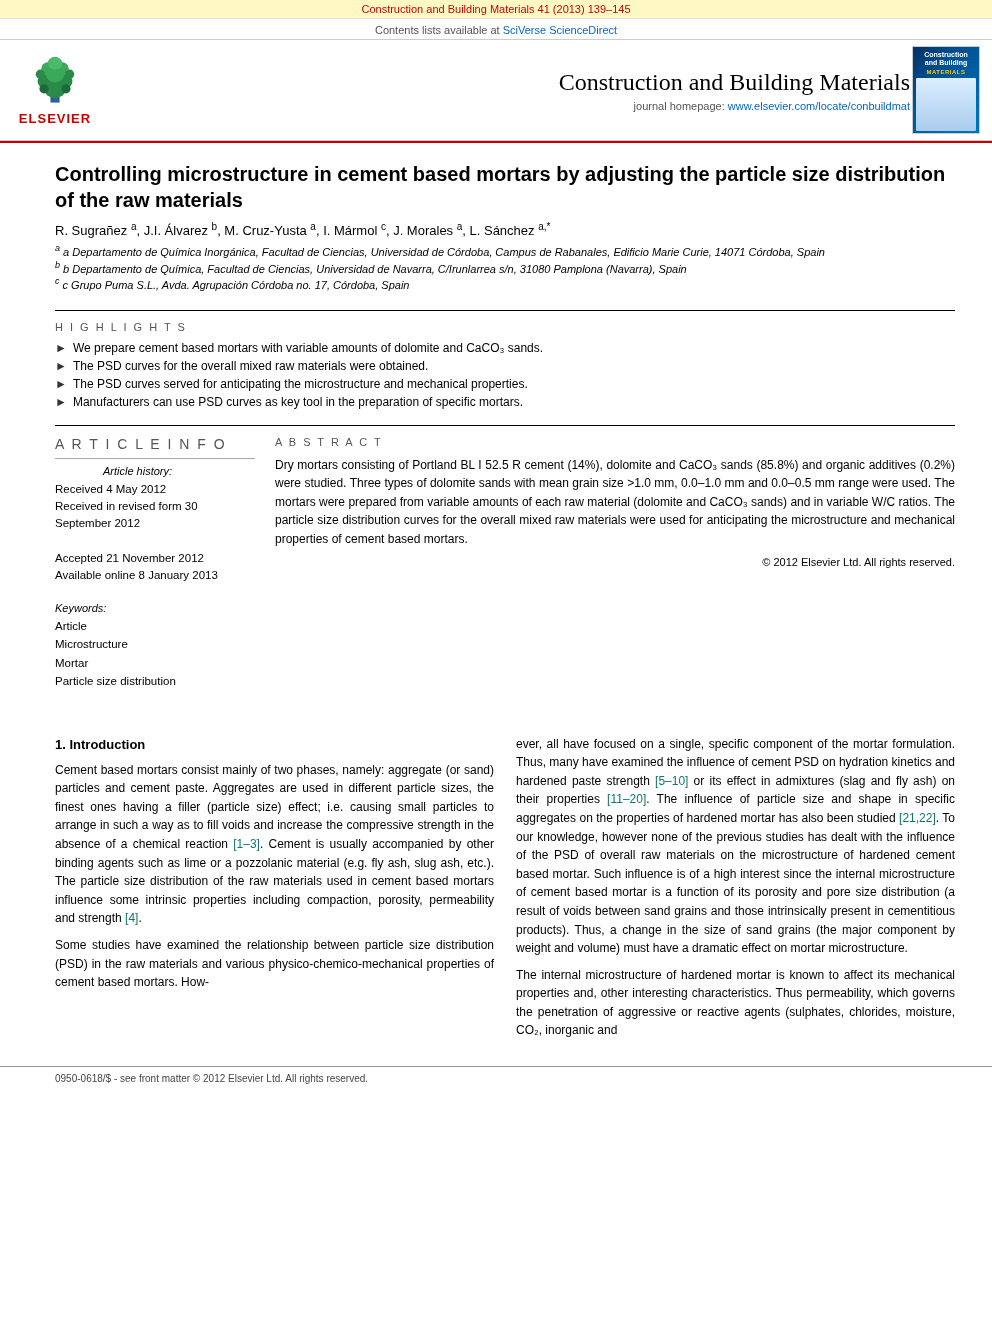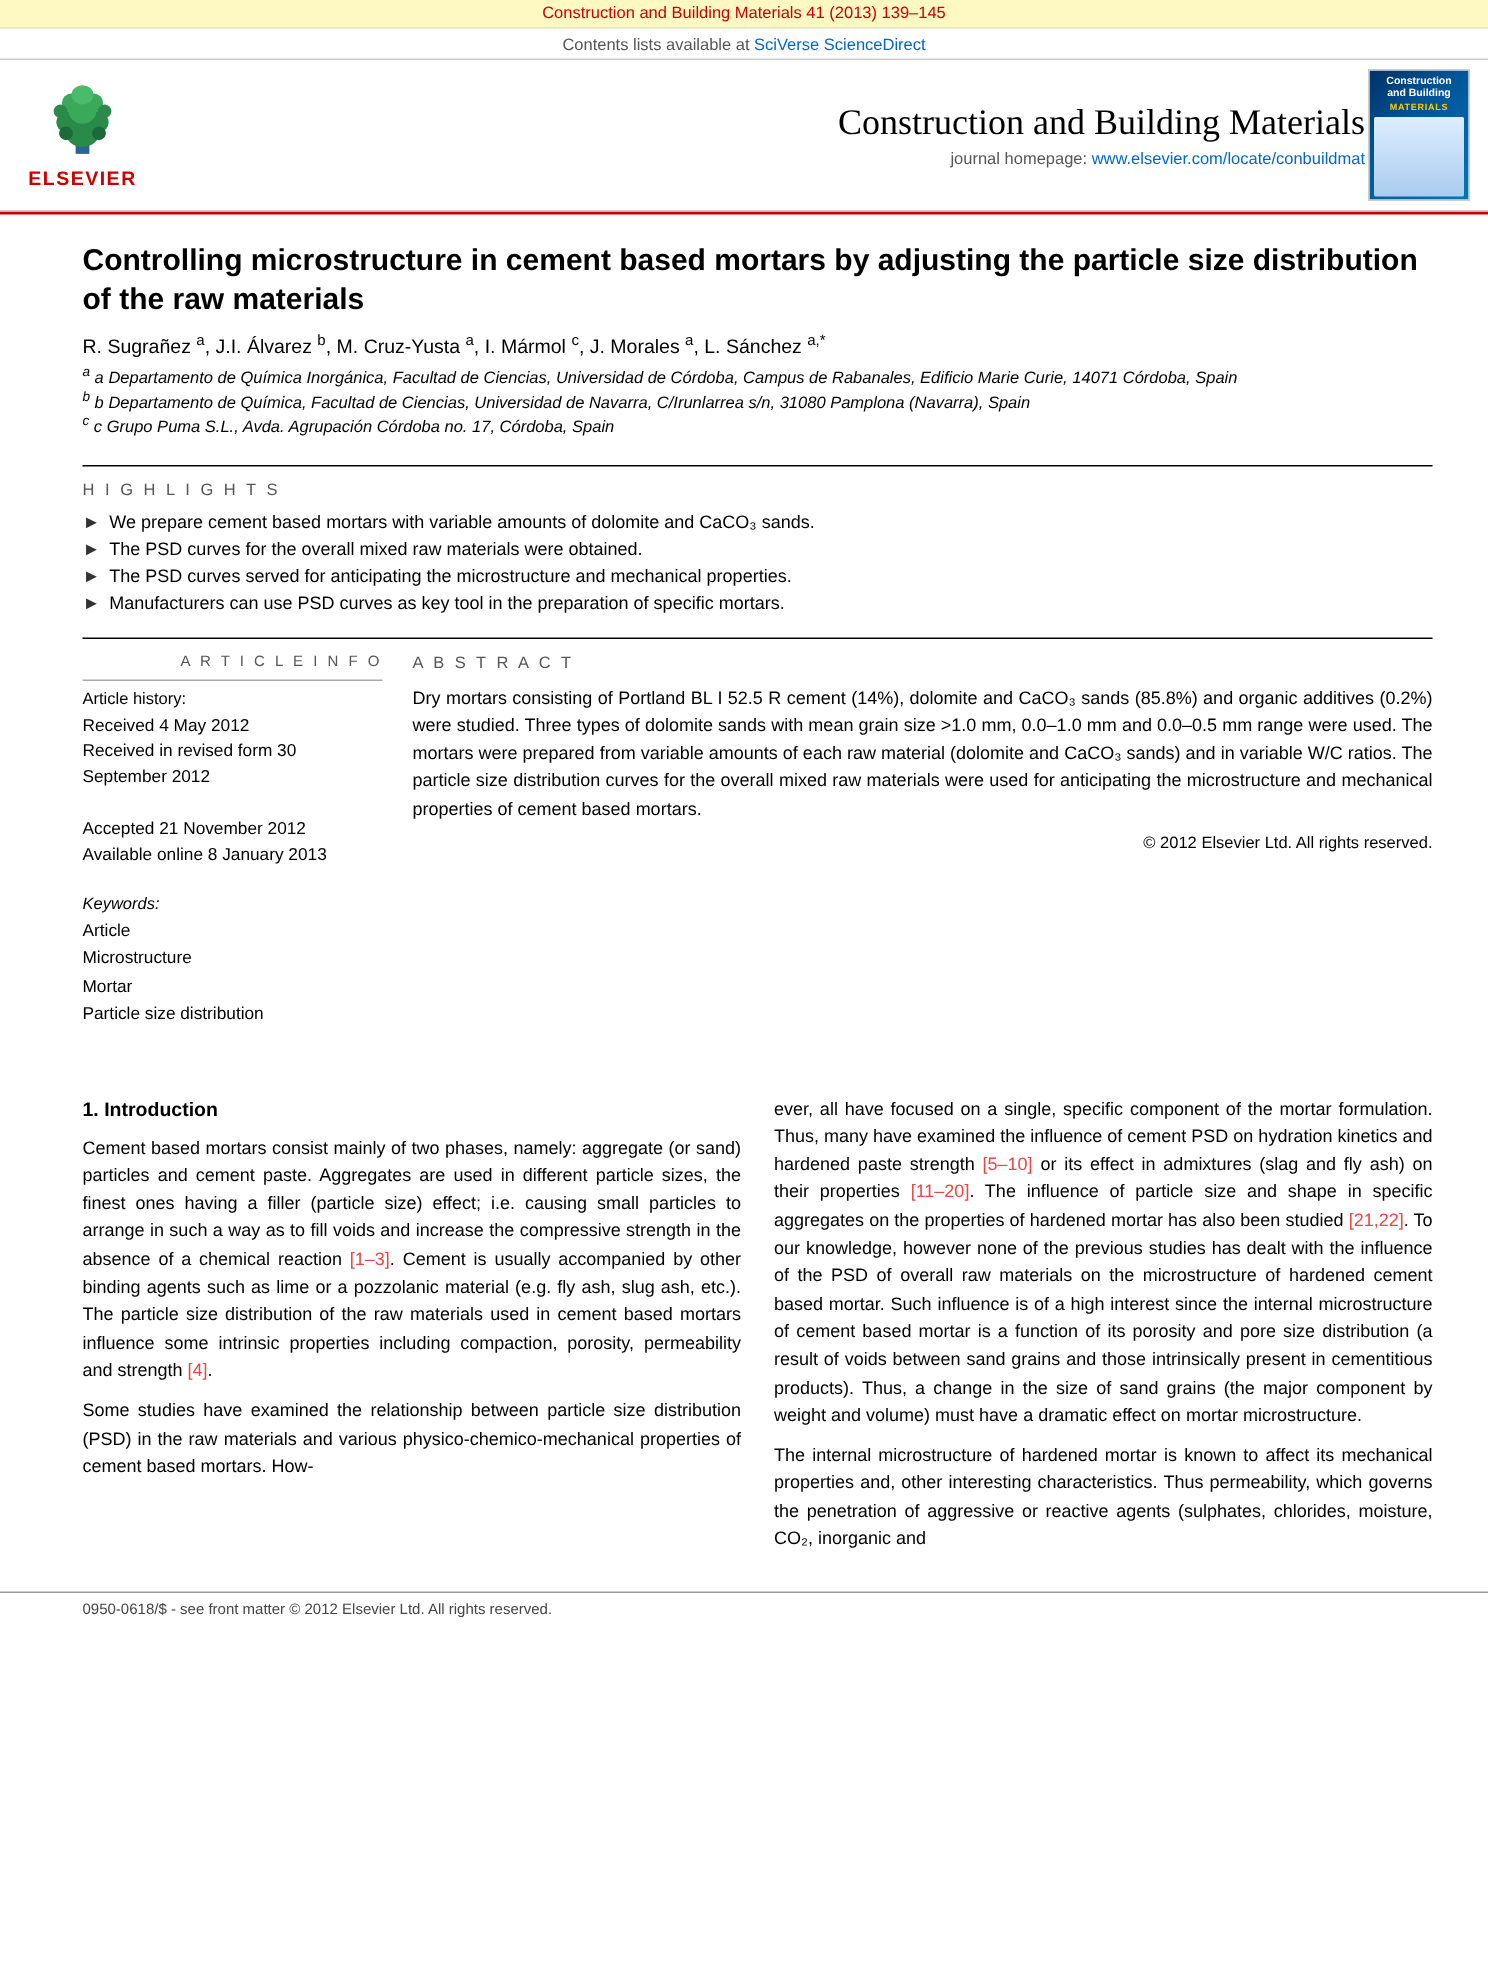--- a/index.html
+++ b/index.html
@@ -225,34 +225,35 @@
       width: 200px;
       flex-shrink: 0;
     }
 
     .col-right {
       flex: 1;
     }
 
     
     .article-info-heading {
-      font-size: 10px;
+      font-size: 14px;
       font-family: Arial, sans-serif;
       letter-spacing: 2px;
       color: #555;
       margin-bottom: 6px;
       font-weight: normal;
-      text-align: right;
     }
 
     .article-info-subhead {
       font-size: 11px;
+      font-style: italic;
       font-family: Arial, sans-serif;
       margin-bottom: 4px;
       color: #000;
+      margin-left: 48px;
     }
 
     .article-info-text {
       font-size: 11.5px;
       font-family: Arial, sans-serif;
       line-height: 1.5;
       margin-bottom: 10px;
       color: #000;
     }
 
@@ -328,21 +329,21 @@
     .body-text {
       font-size: 12px;
       font-family: Arial, sans-serif;
       line-height: 1.55;
       color: #000;
       text-align: justify;
       margin-bottom: 8px;
     }
 
     .body-text a, .ref-link {
-      color: #ef4444;
+      color: #0f766e;
       text-decoration: none;
     }
 
     
     .page-footer {
       border-top: 1px solid #999;
       padding: 6px 55px 6px 55px;
       font-size: 10px;
       font-family: Arial, sans-serif;
       color: #444;

